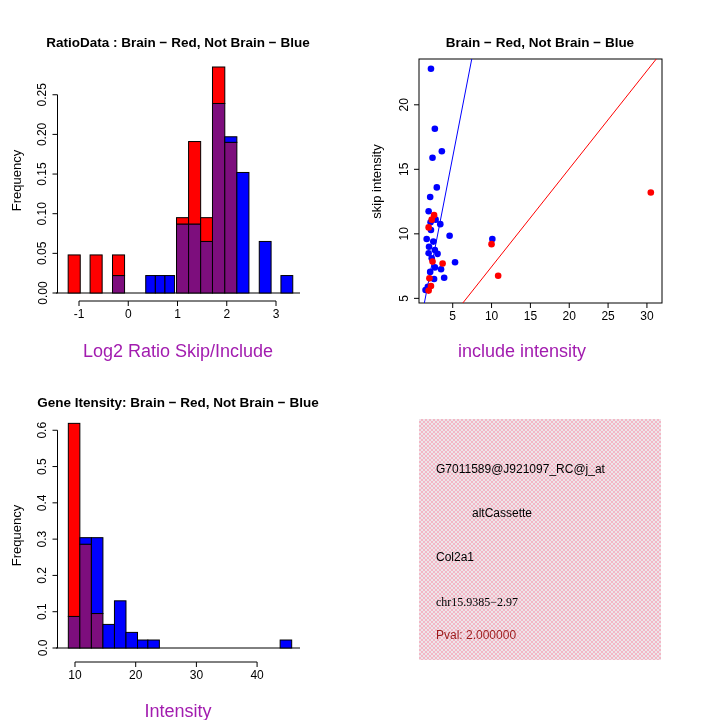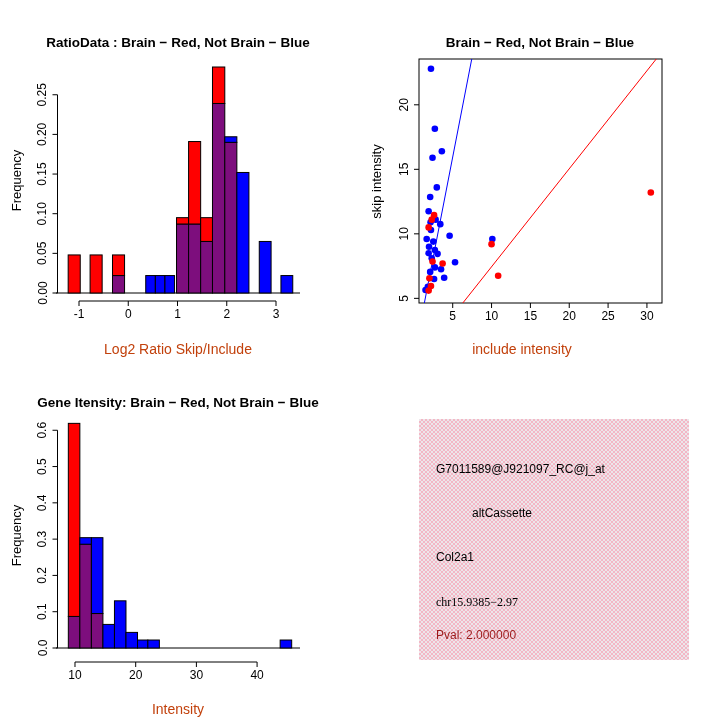--- a/index.html
+++ b/index.html
@@ -3,25 +3,25 @@
 <meta charset="utf-8">
 <style>
   html,body{margin:0;padding:0;background:#fff;}
   .canvas{position:relative;width:720px;height:720px;background:#ffffff;
           font-family:"Liberation Sans",sans-serif;overflow:hidden;}
   .panel{position:absolute;width:360px;height:360px;}
   .panel svg{position:absolute;left:0;top:0;}
   .chart-title{position:absolute;top:35px;left:28px;width:300px;text-align:center;
                font-weight:bold;font-size:13.5px;color:#000;white-space:nowrap;}
   .xlab{position:absolute;top:341px;left:28px;width:300px;text-align:center;
-        font-size:14px;color:#c2410c;}
+        font-size:18px;color:#a21caf;}
   .ylab{position:absolute;left:-104px;width:240px;height:15px;text-align:center;
         font-size:13px;color:#000;transform:rotate(-90deg);}
   svg text{font-family:"Liberation Sans",sans-serif;fill:#000;}
-  .infobox{position:absolute;left:59px;top:59px;width:242px;height:241px;padding-left:28px;}
+  .infobox{position:absolute;left:59px;top:59px;width:242px;height:241px;}
   .info-line{position:absolute;left:17px;font-size:12px;white-space:nowrap;}
 </style>
 </head>
 <body>
 
 <div class="canvas">
 
   <div class="panel" style="left:0;top:0">
     <svg id="svg-hist-ratio" width="360" height="360">
         <line x1="57.5" y1="293" x2="57.5" y2="94.75438596491227" stroke="#000000" stroke-width="1"></line>

